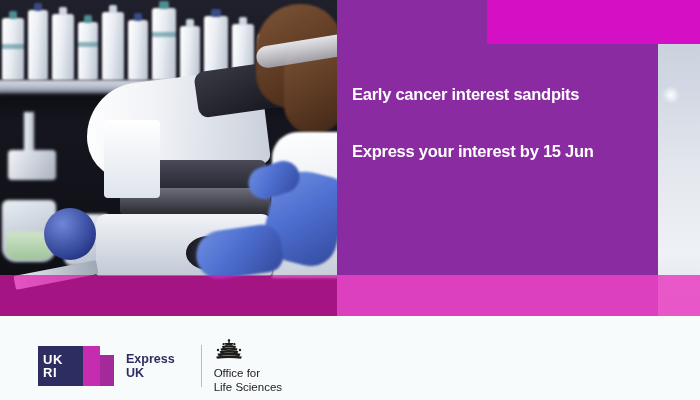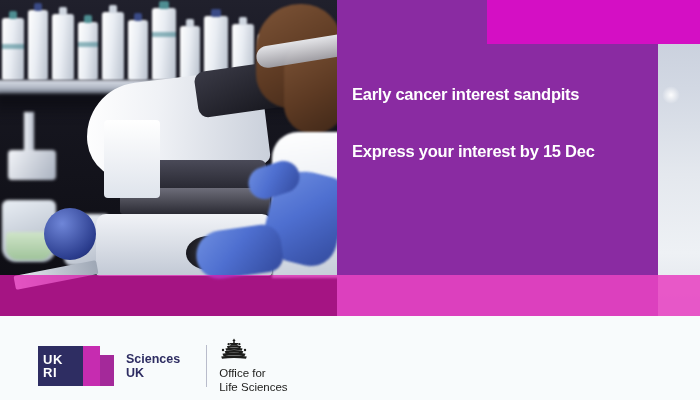--- a/index.html
+++ b/index.html
@@ -350,42 +350,42 @@
     </div>
   </div>
 
   <div class="purple-panel"></div>
   <div class="magenta-block"></div>
 
   <div class="panel-text">
     <p class="headline">
       <span>Early cancer interest sandpits</span>
     </p>
-    <p class="cta">Express your interest by 15 Dec</p>
+    <p class="cta">Express your interest by 15 Jun</p>
   </div>
 
   <div class="pink-band">
     <div class="over-purple"></div>
   </div>
 
   <div class="footer">
     <div class="logo-row">
 
       <div class="ukri-mark">
         <div class="ukri-navy"></div>
         <div class="ukri-pink-tall"></div>
         <div class="ukri-pink-short"></div>
         <div class="ukri-letters">
           <span>UK</span>
           <span>RI</span>
         </div>
       </div>
 
       <div class="innovate-uk">
-        <span>Sciences</span>
+        <span>Express</span>
         <span>UK</span>
       </div>
 
       <div class="logo-divider"></div>
 
       <div class="ols">
         <svg class="ols-crest" viewBox="0 0 30 22">
           <g fill="#1d1d1b">
             <path d="M15 0.6 L13.4 3.0 L16.6 3.0 Z"></path>
             <circle cx="15" cy="4.0" r="1.0"></circle>

